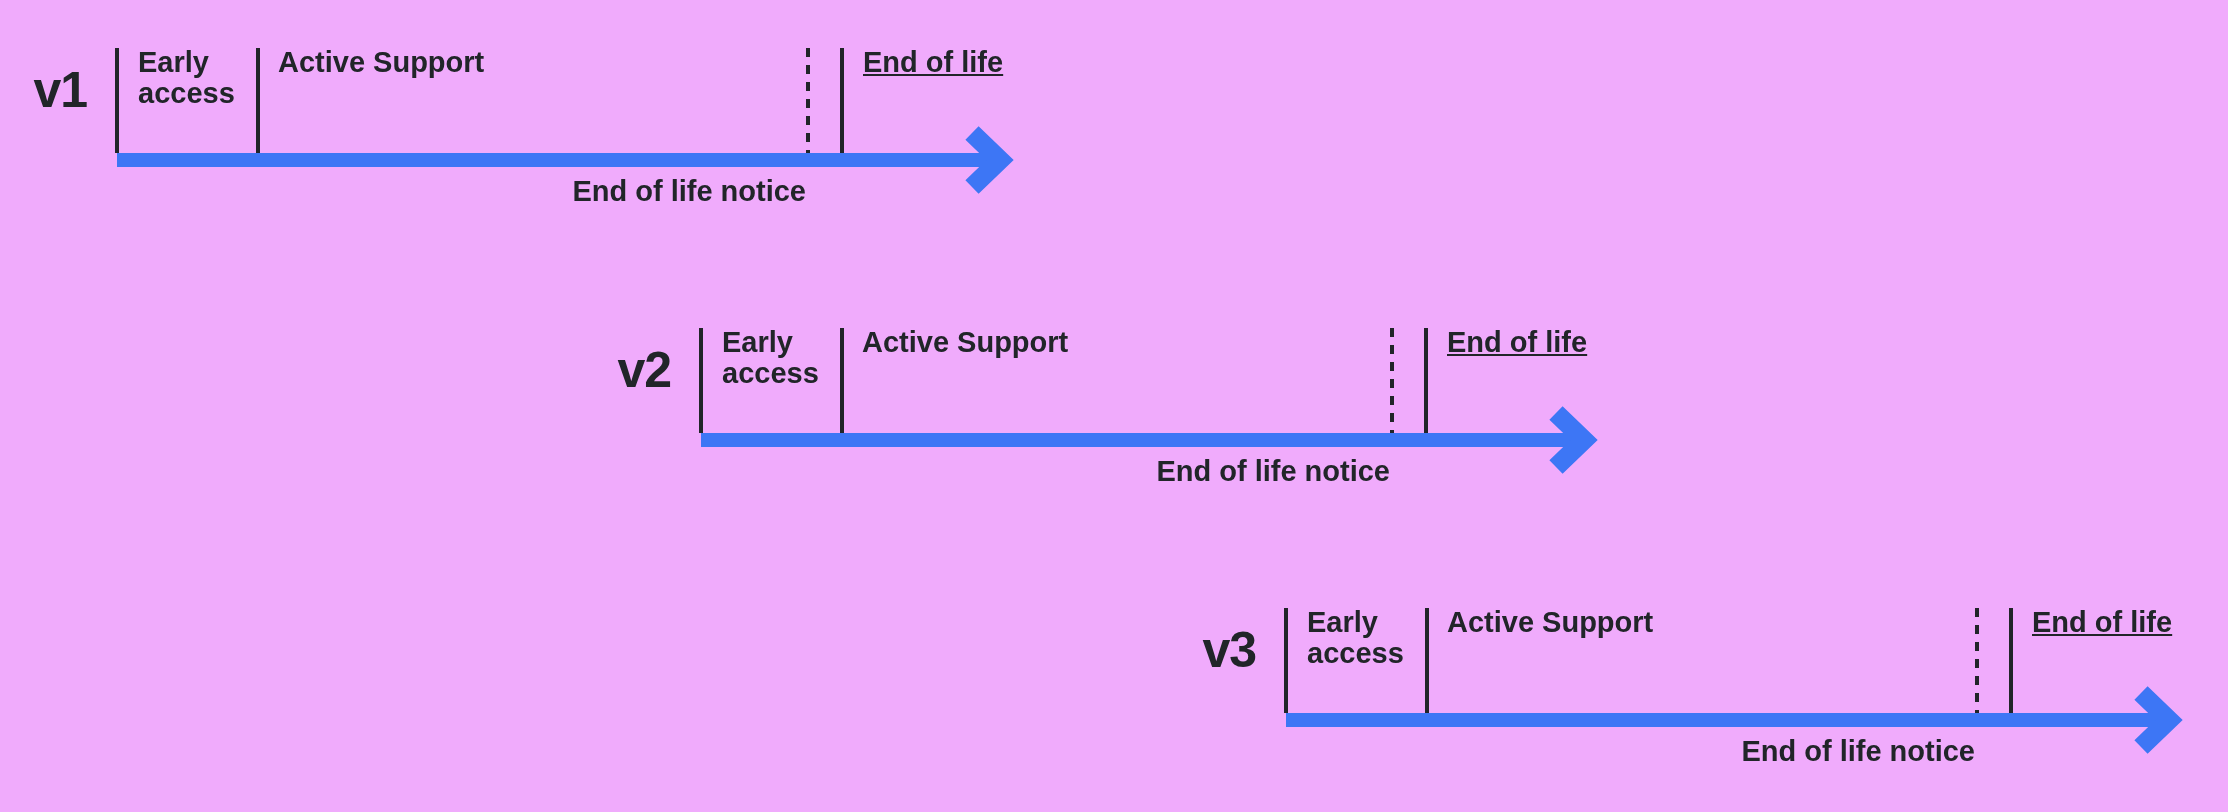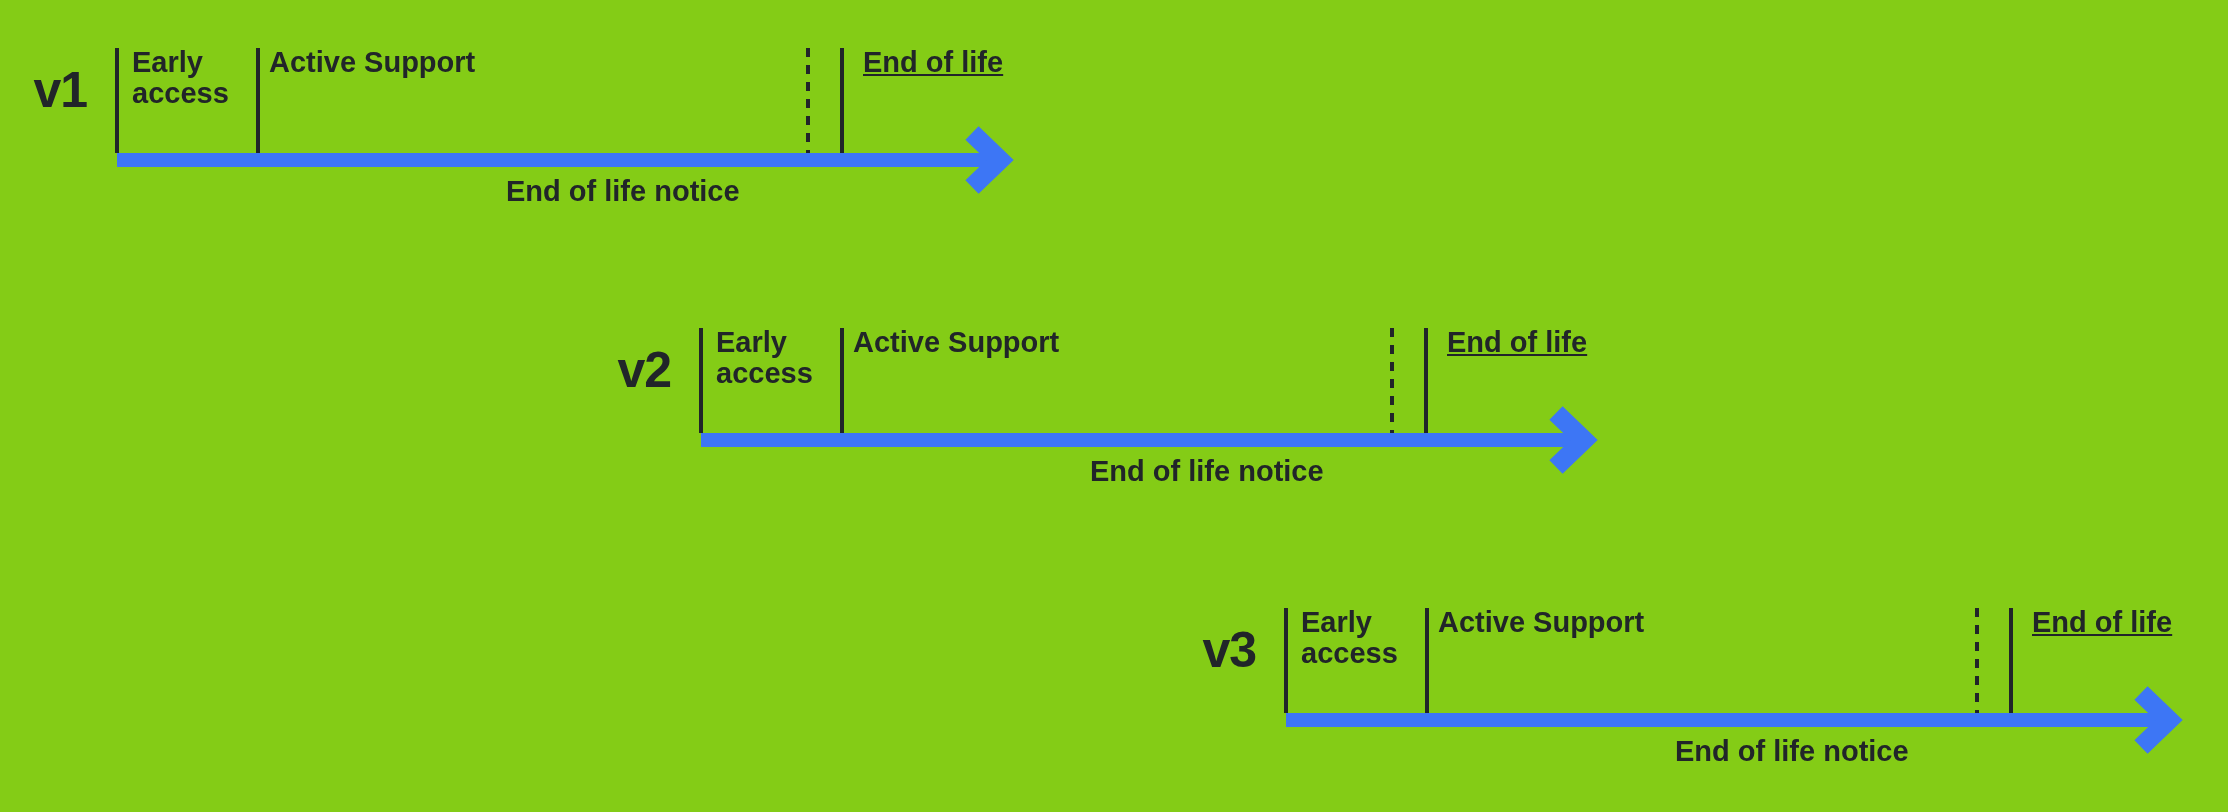--- a/index.html
+++ b/index.html
@@ -1,43 +1,43 @@
 <!DOCTYPE html>
 <html><head>
 <meta charset="utf-8">
 <style>
   html, body { margin: 0; padding: 0; background: #ffffff; }
   .canvas {
     position: relative;
     width: 2228px;
     height: 812px;
-    background: #84cc16;
+    background: #f0abfc;
     font-family: "Liberation Sans", sans-serif;
     color: #212529;
     overflow: hidden;
   }
   
   .row { position: absolute; left: var(--x); top: var(--y); width: 0; height: 0; }
 
   .graphic { position: absolute; left: -3px; top: -120px; overflow: visible; display: block; }
   .tick   { stroke: #212529; stroke-width: 4; }
   .dashed { stroke-dasharray: 9 8; }
   .shaft  { stroke: #3d76f5; stroke-width: 14; }
   .head   { fill: none; stroke: #3d76f5; stroke-width: 19; stroke-linejoin: miter; }
 
   .version {
     position: absolute; left: -330px; top: -99px; width: 300px;
     text-align: right; font-size: 50px; line-height: 58px; font-weight: 700;
     letter-spacing: -1px;
   }
   .label { position: absolute; font-size: 29px; line-height: 31px; font-weight: 700; white-space: nowrap; }
-  .early  { left: 15px;  top: -113px; width: 112px; white-space: normal; }
-  .active { left: 152px; top: -113px; text-align: right; }
+  .early  { left: 21px;  top: -113px; width: 112px; white-space: normal; }
+  .active { left: 161px; top: -113px; text-align: right; }
   .eol    { left: 746px; top: -113px; text-decoration: underline; }
-  .notice { left: 389px; top: 16px; width: 300px; }
+  .notice { left: 389px; top: 16px; width: 300px; text-align: right; }
 </style>
 </head>
 <body>
 
 <div class="canvas">
 
   <div class="row" style="--x:117px; --y:160px">
     <div class="version">v1</div>
     <svg class="graphic" width="910" height="170" viewBox="0 0 910 170" aria-hidden="true">
       <line class="tick" x1="3" y1="8" x2="3" y2="113"></line>

